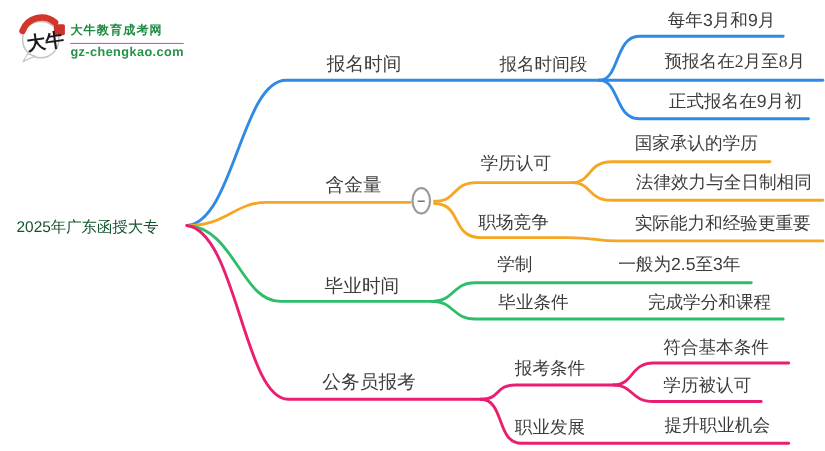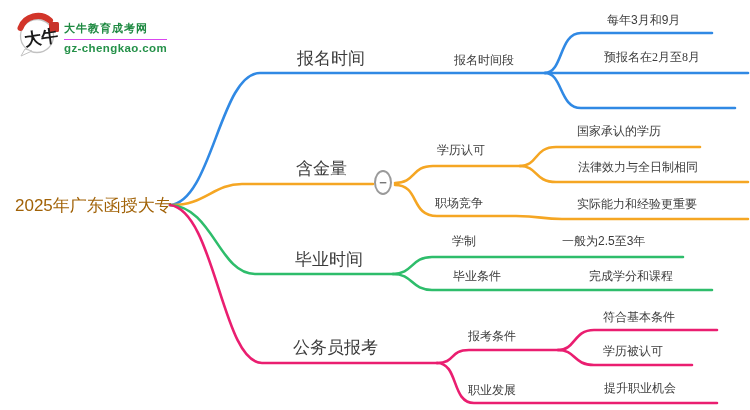--- a/index.html
+++ b/index.html
@@ -3,23 +3,23 @@
 <meta charset="utf-8">
 <style>
   html,body{margin:0;padding:0;background:#fff;}
   .canvas{
     position:relative;width:750px;height:410px;background:#ffffff;overflow:hidden;
     font-family:"Liberation Sans","DejaVu Sans",sans-serif;
   }
   .wires{position:absolute;left:0;top:0;}
   .node{
     position:absolute;white-space:nowrap;color:#3c3c3c;
-    font-size:12px;line-height:18px;cursor:default;
+    font-size:16px;line-height:18px;cursor:default;
   }
-  .root{font-size:17px;color:#a16207;}
+  .root{font-size:14px;color:#14532d;}
   .lvl1{font-size:17px;}
   .collapse{
     position:absolute;left:374px;top:170px;width:18px;height:25px;
     box-sizing:border-box;border:2px solid #9a9a9a;border-radius:50%;
     background:#fff;display:flex;align-items:center;justify-content:center;
     color:#777;font-size:13px;font-weight:bold;z-index:3;
   }
   .logo{position:absolute;left:16px;top:10px;display:flex;align-items:flex-start;}
   .logo-text{margin-left:4px;}
   .logo-title{font-size:11px;font-weight:bold;color:#1f8a42;letter-spacing:1px;line-height:17px;margin-top:10px;}
@@ -84,20 +84,21 @@
   <div class="node" style="left:454px;top:51px;">报名时间段</div>
   <div class="node" style="left:437px;top:141px;">学历认可</div>
   <div class="node" style="left:435px;top:194px;">职场竞争</div>
   <div class="node" style="left:452px;top:232px;">学制</div>
   <div class="node" style="left:453px;top:267px;">毕业条件</div>
   <div class="node" style="left:468px;top:327px;">报考条件</div>
   <div class="node" style="left:468px;top:381px;">职业发展</div>
 
   <div class="node" style="left:607px;top:11px;">每年3月和9月</div>
   <div class="node" style="left:604px;top:48px;font-family:Liberation Serif, serif;">预报名在2月至8月</div>
+  <div class="node" style="left:608px;top:84px;">正式报名在9月初</div>
   <div class="node" style="left:577px;top:122px;">国家承认的学历</div>
   <div class="node" style="left:578px;top:158px;">法律效力与全日制相同</div>
   <div class="node" style="left:577px;top:195px;">实际能力和经验更重要</div>
   <div class="node" style="left:562px;top:232px;">一般为2.5至3年</div>
   <div class="node" style="left:589px;top:267px;">完成学分和课程</div>
   <div class="node" style="left:603px;top:308px;">符合基本条件</div>
   <div class="node" style="left:603px;top:342px;">学历被认可</div>
   <div class="node" style="left:604px;top:379px;text-align:center;">提升职业机会</div>
 
 </div>

